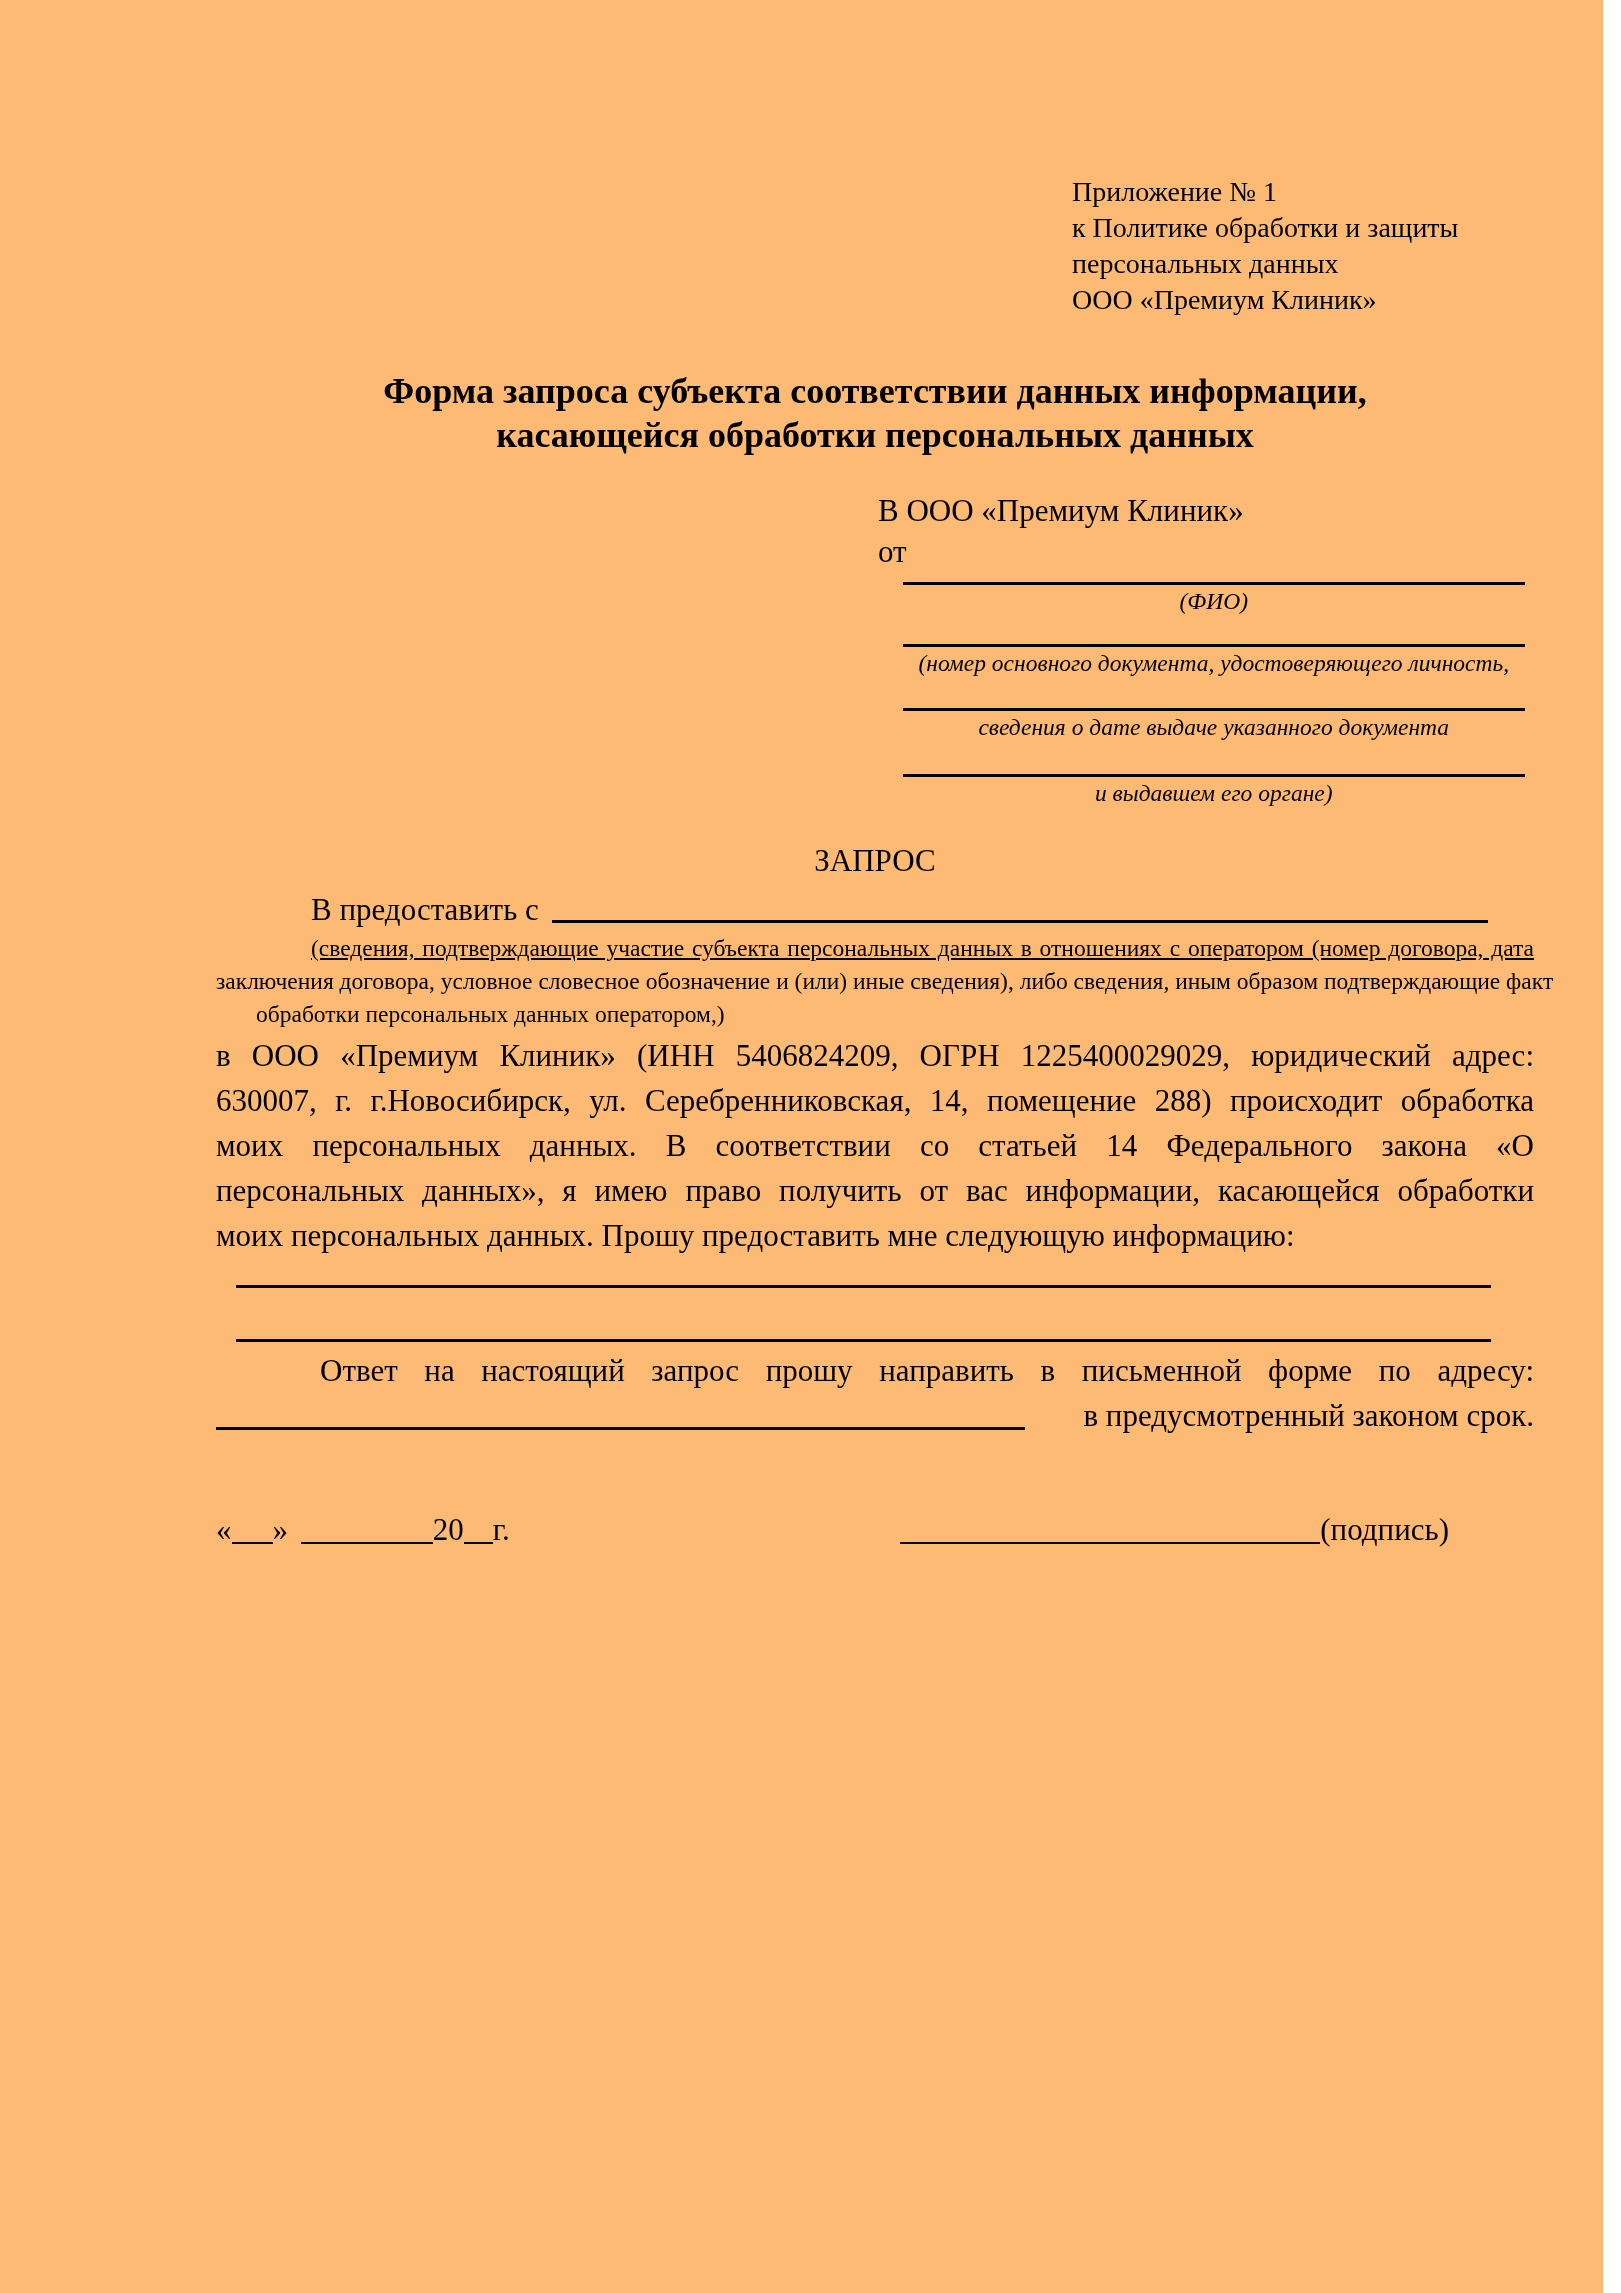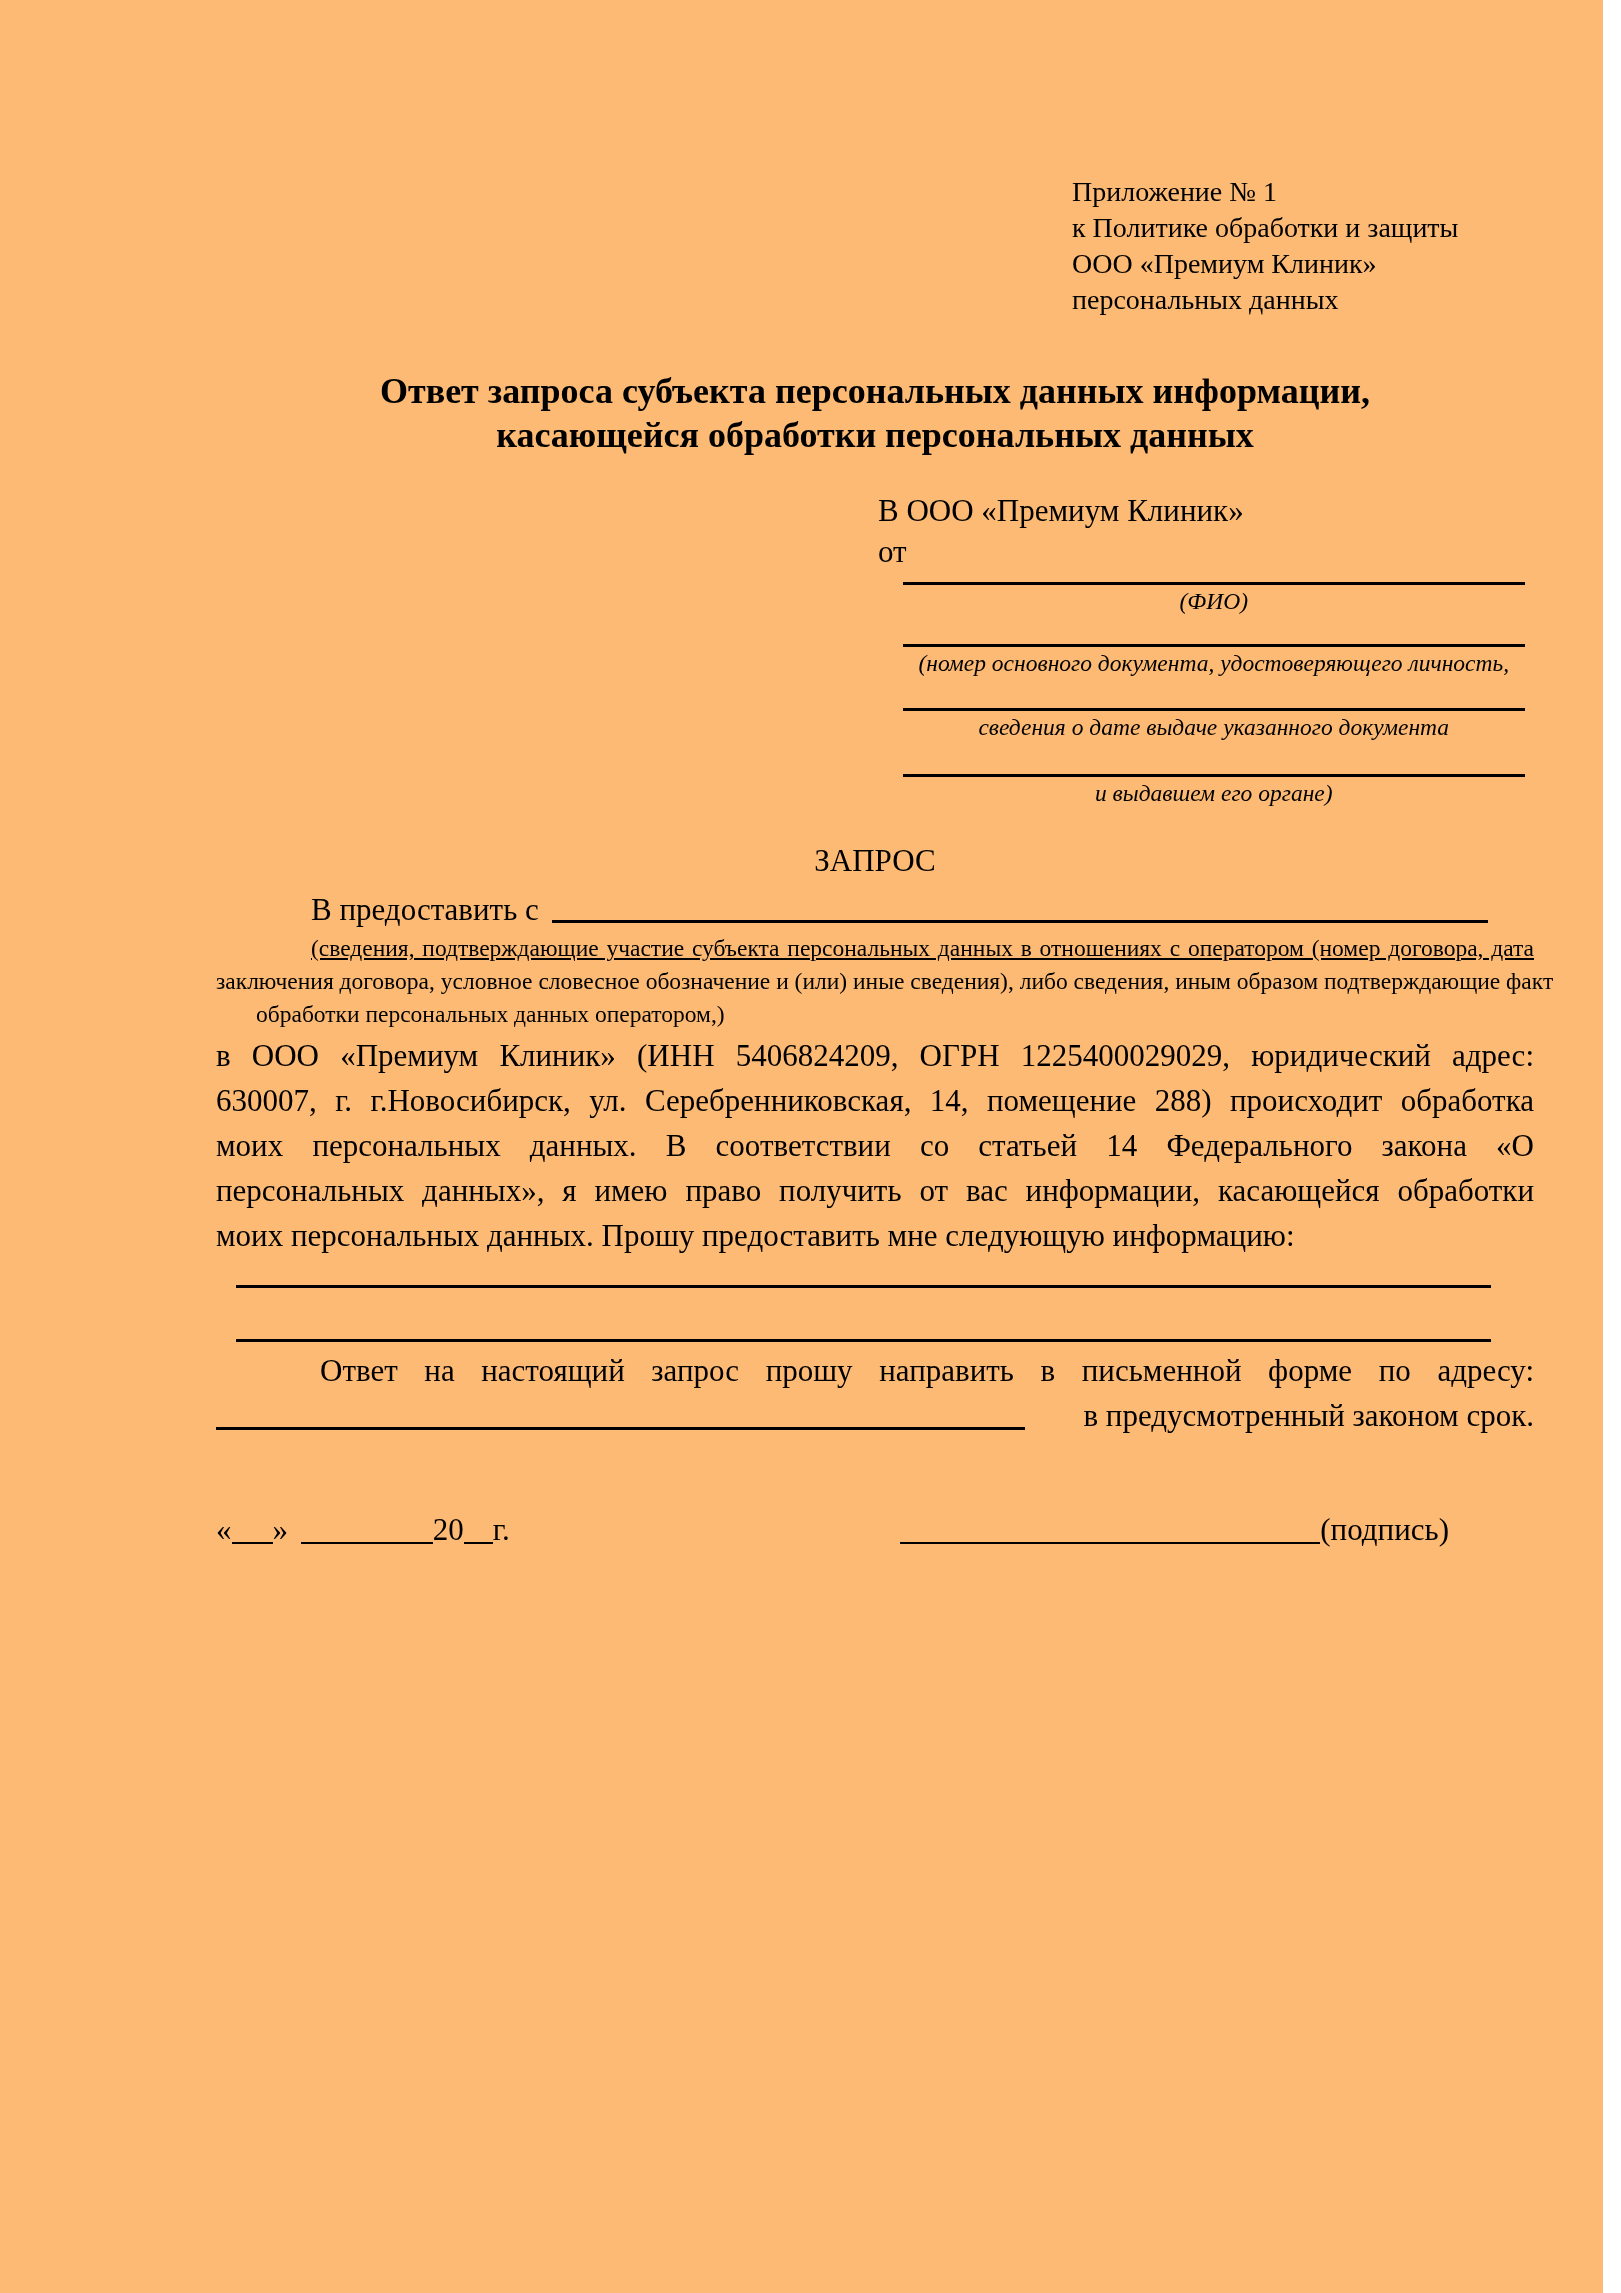--- a/index.html
+++ b/index.html
@@ -68,26 +68,26 @@
   .u-sign { width: 420px; }
 </style>
 </head>
 <body>
 
 <div class="page">
 
   <div class="appendix">
     <div>Приложение № 1</div>
     <div>к Политике обработки и защиты</div>
+    <div>персональных данных</div>
     <div>ООО «Премиум Клиник»</div>
-    <div>персональных данных</div>
   </div>
 
   <div class="doc-title">
-    <div>Ответ запроса субъекта персональных данных информации,</div>
+    <div>Форма запроса субъекта соответствии данных информации,</div>
     <div>касающейся обработки персональных данных</div>
   </div>
 
   <div class="addressee">
     <div class="addr-line">В ООО «Премиум Клиник»</div>
     <div class="addr-line">от</div>
     <div class="fields">
       <div class="field f1">
         <div class="field-rule"></div>
         <div class="field-caption">(ФИО)</div>

